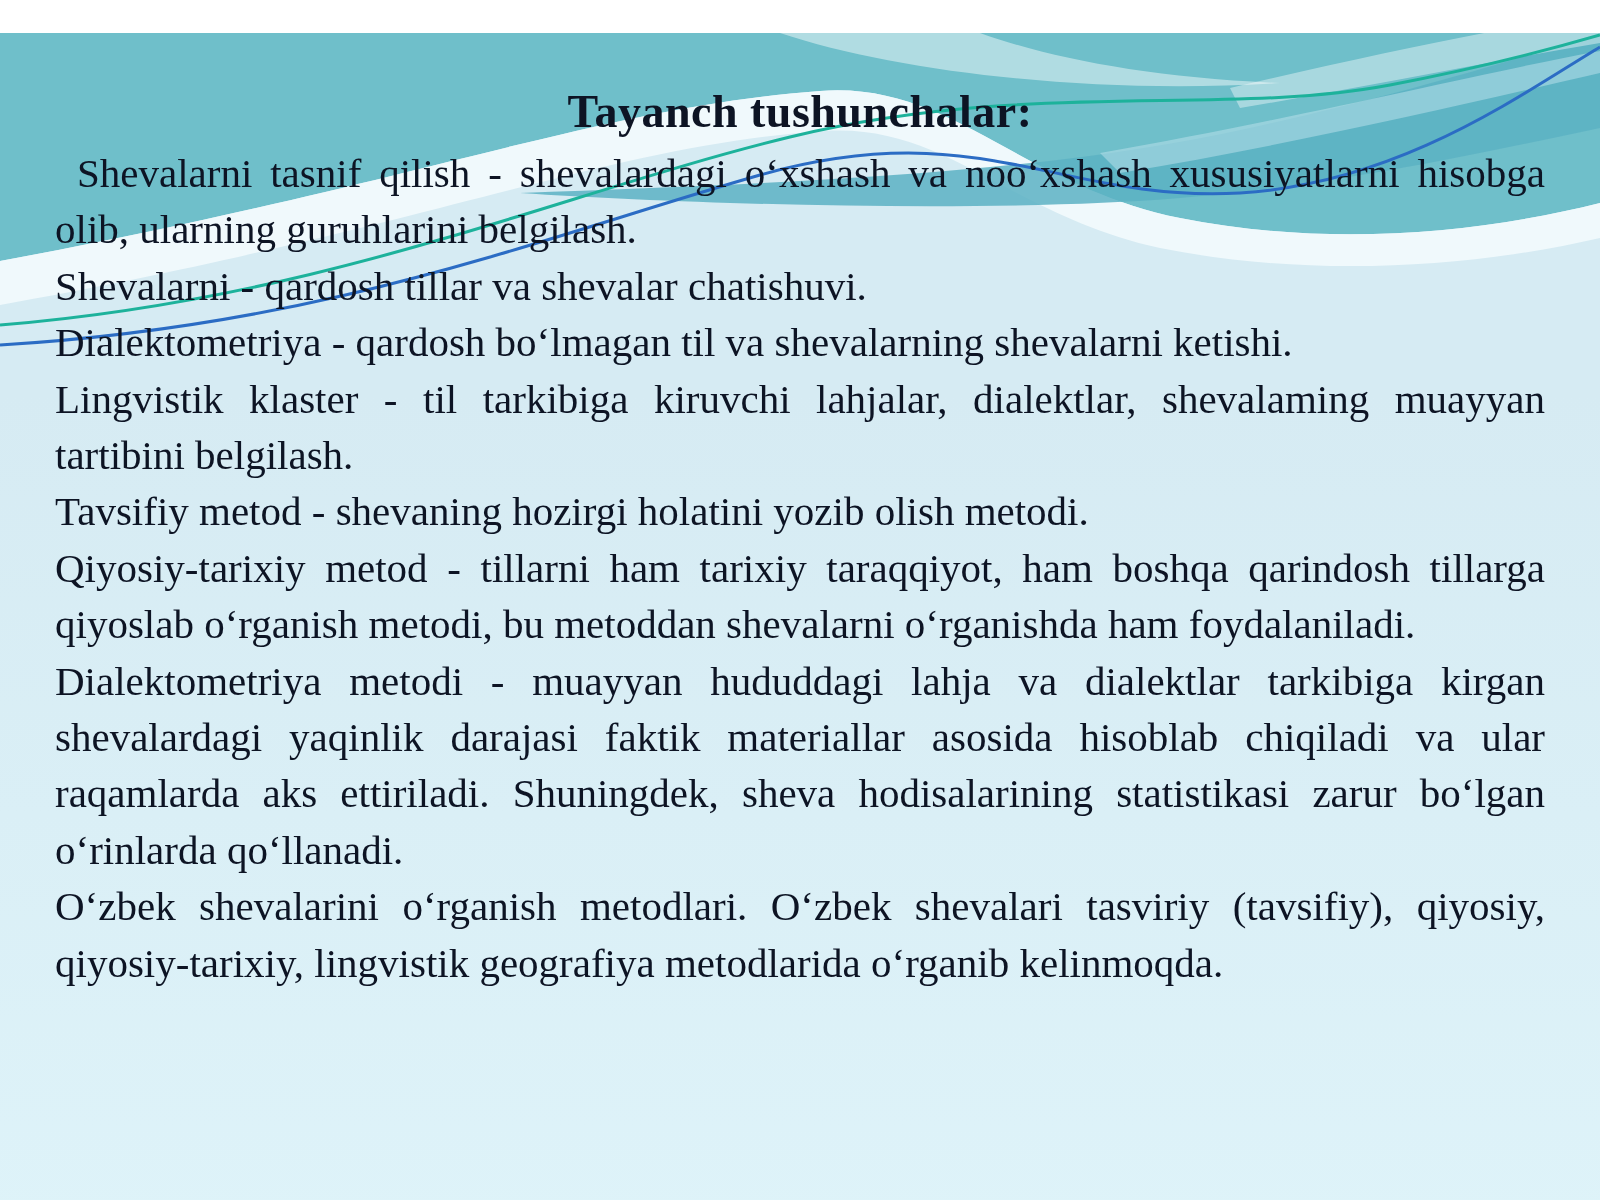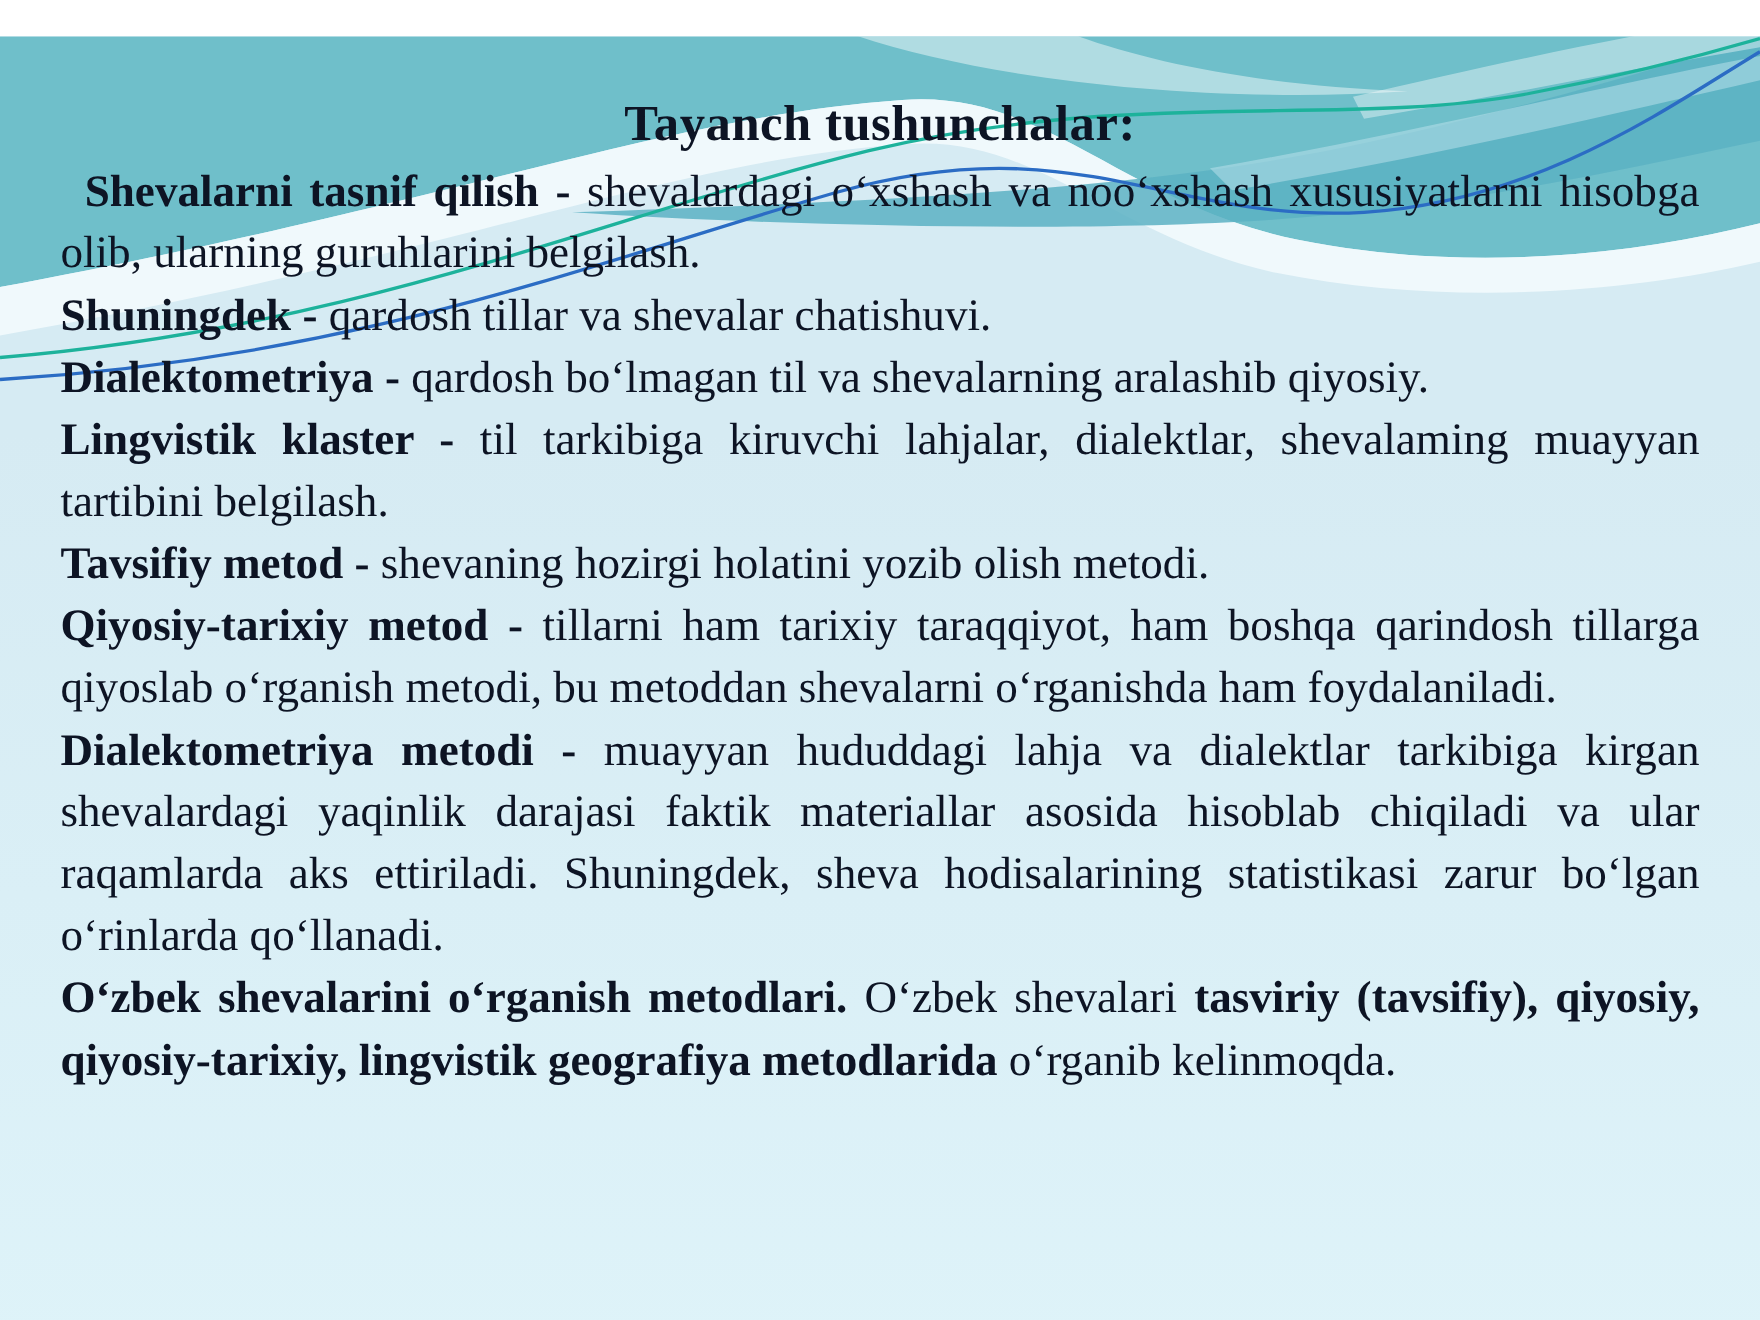--- a/index.html
+++ b/index.html
@@ -55,21 +55,21 @@
     color: var(--text_color);
   }
 
   .para {
     font-size: 41px;
     line-height: 56.4px;
     text-align: justify;
     color: var(--text_color);
   }
   .para.indent { text-indent: 22px; }
-  .term { font-weight: 700; }
+  .term { font-weight: 400; }
 
   .bottom-fade {
     position: absolute;
     left: 0; bottom: 4px;
     width: 1600px; height: 10px;
     background: linear-gradient(180deg, rgba(168,212,224,0) 0%, rgba(168,212,224,0.55) 100%);
   }
   .bottom-bar {
     position: absolute;
     left: 0; bottom: 0;
@@ -95,22 +95,22 @@
     <path d="M780,0 L980,0 C1050,25 1150,45 1280,50 C1100,62 900,40 780,0 Z" style="fill:#ffffff; opacity:0.45"></path>
 
     <path d="M0,292 C330,265 560,160 790,104 C1030,46 1220,84 1390,52 C1480,35 1555,15 1600,2" style="fill:none; stroke:var(--line_green); stroke-width:3"></path>
     <path d="M0,312 C330,292 540,205 760,142 C980,80 1060,170 1240,160 C1400,150 1520,62 1600,14" style="fill:none; stroke:var(--line_blue); stroke-width:3"></path>
   </svg>
 
   <div class="slide-title">Tayanch tushunchalar:</div>
 
   <div class="slide-body">
       <p class="para indent"><span class="term">Shevalarni tasnif qilish - </span><span>shevalardagi o‘xshash va noo‘xshash xususiyatlarni hisobga olib, ularning guruhlarini belgilash.</span></p>
-      <p class="para"><span class="term">Shuningdek - </span><span>qardosh tillar va shevalar chatishuvi.</span></p>
-      <p class="para"><span class="term">Dialektometriya - </span><span>qardosh bo‘lmagan til va shevalarning aralashib qiyosiy.</span></p>
+      <p class="para"><span class="term">Shevalarni - </span><span>qardosh tillar va shevalar chatishuvi.</span></p>
+      <p class="para"><span class="term">Dialektometriya - </span><span>qardosh bo‘lmagan til va shevalarning shevalarni ketishi.</span></p>
       <p class="para"><span class="term">Lingvistik klaster - </span><span>til tarkibiga kiruvchi lahjalar, dialektlar, shevalaming muayyan tartibini belgilash.</span></p>
       <p class="para"><span class="term">Tavsifiy metod - </span><span>shevaning hozirgi holatini yozib olish metodi.</span></p>
       <p class="para"><span class="term">Qiyosiy-tarixiy metod - </span><span>tillarni ham tarixiy taraqqiyot, ham boshqa qarindosh tillarga qiyoslab o‘rganish metodi, bu metoddan shevalarni o‘rganishda ham foydalaniladi.</span></p>
       <p class="para"><span class="term">Dialektometriya metodi - </span><span>muayyan hududdagi lahja va dialektlar tarkibiga kirgan shevalardagi yaqinlik darajasi faktik materiallar asosida hisoblab chiqiladi va ular raqamlarda aks ettiriladi. Shuningdek, sheva hodisalarining statistikasi zarur bo‘lgan o‘rinlarda qo‘llanadi.</span></p>
       <p class="para"><span class="term">O‘zbek shevalarini o‘rganish metodlari. </span><span>O‘zbek shevalari </span><span class="term">tasviriy (tavsifiy), qiyosiy, qiyosiy-tarixiy, lingvistik geografiya metodlarida</span><span> o‘rganib kelinmoqda.</span></p>
     </div>
 
   <div class="bottom-fade"></div>
   <div class="bottom-bar"></div>
 </div>

